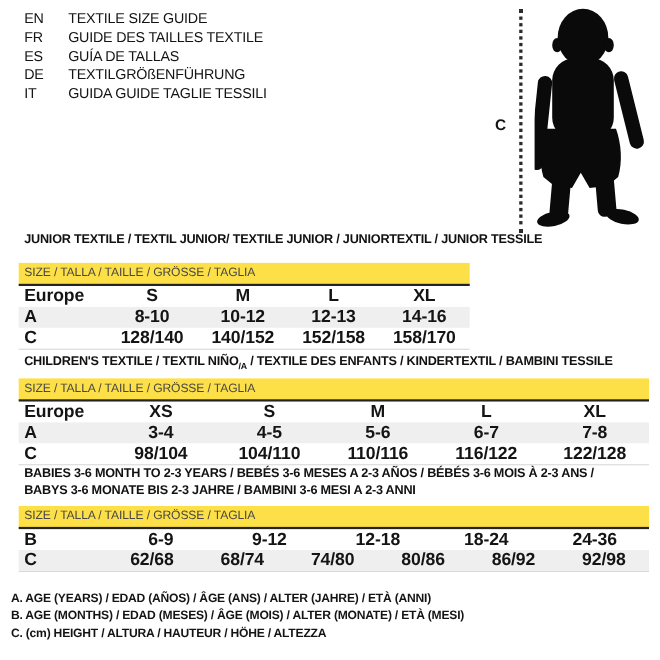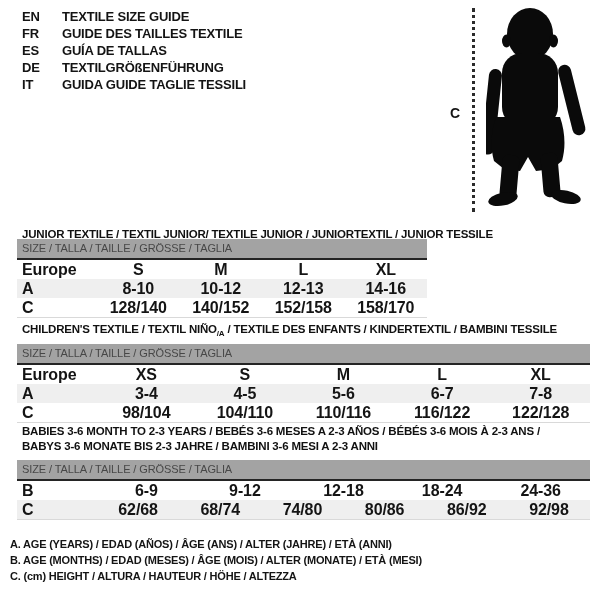--- a/index.html
+++ b/index.html
@@ -5,36 +5,36 @@
   html,body{margin:0;padding:0;}
   body{
     width:600px;height:600px;position:relative;background:#ffffff;
     font-family:"Liberation Sans", sans-serif;color:#141414;overflow:hidden;
     -webkit-font-smoothing:antialiased;
   }
   .abs{position:absolute;}
 
   
   .langs{left:22px;top:8px;}
-  .lang-row{display:flex;line-height:17px;font-size:13px;font-weight:700;letter-spacing:-0.2px;}
+  .lang-row{display:flex;line-height:17px;font-size:13px;font-weight:400;letter-spacing:-0.2px;}
   .lang-row .code{width:40px;}
 
   
   .measure-line{left:472px;top:8px;height:204px;width:0;border-left:3px dotted #2b2b2b;}
   .measure-label{left:450px;top:105px;font-size:14px;font-weight:700;}
   .figure-svg{left:486px;top:5px;}
 
   
   .sec-title{font-size:11.5px;font-weight:700;letter-spacing:-0.2px;line-height:15px;color:#111;}
   .sec-title sub{font-size:8px;}
 
   
   .tbl{left:17px;}
   .size-bar{
-    height:19px;line-height:19px;background:#a3a3a3;border-bottom:2px solid #242424;
+    height:19px;line-height:19px;background:#fde047;border-bottom:2px solid #242424;
     font-size:11px;font-weight:400;color:#474747;padding-left:5px;letter-spacing:-0.1px;
   }
   .trow{display:flex;height:19px;line-height:19px;font-size:16px;letter-spacing:-0.1px;}
   .trow.sh{background:#efefef;}
   .trow .lab{width:75px;padding-left:5px;font-weight:700;}
   .trow .cell{flex:1;text-align:center;font-weight:700;}
   .tbl-box{border-bottom:1px solid #d9d9d9;}
 
   
   .foot{left:10px;top:536px;}
@@ -76,21 +76,21 @@
   <rect x="16" y="48" width="56" height="74" rx="20"></rect>
   <rect x="3" y="64" width="13" height="86" rx="6.5" transform="rotate(6 9.5 70)"></rect>
   <rect x="72" y="60" width="13" height="72" rx="6.5" transform="rotate(-14 78 66)"></rect>
   <path d="M10,112 c-5,14 -6,30 -2,44 l10,8 16,2 8,-14 8,14 16,-2 10,-8 c4,-14 3,-30 -2,-44 z"></path>
   <rect x="16" y="150" width="17" height="44" rx="6" transform="rotate(5 24 160)"></rect>
   <rect x="55" y="148" width="17" height="44" rx="6" transform="rotate(-5 64 158)"></rect>
   <ellipse cx="17" cy="194" rx="15" ry="6.5" transform="rotate(-12 17 194)"></ellipse>
   <ellipse cx="80" cy="192" rx="15" ry="6.5" transform="rotate(12 80 192)"></ellipse>
 </svg>
 
-<div class="abs sec-title" style="left:22px;top:227px;">JUNIOR TEXTILE / TEXTIL JUNIOR/ TEXTILE JUNIOR / JUNIORTEXTIL / JUNIOR TESSILE</div>
+<div class="abs sec-title" style="left:22px;top:211px;">JUNIOR TEXTILE / TEXTIL JUNIOR/ TEXTILE JUNIOR / JUNIORTEXTIL / JUNIOR TESSILE</div>
 
 <div class="abs tbl tbl-box" style="top:239px;width:410px;">
   <div class="size-bar">SIZE / TALLA / TAILLE / GRÖSSE / TAGLIA</div>
   <div class="trow">
     <span class="lab">Europe</span>
     <span class="cell">S</span>
     <span class="cell">M</span>
     <span class="cell">L</span>
     <span class="cell">XL</span>
   </div>

